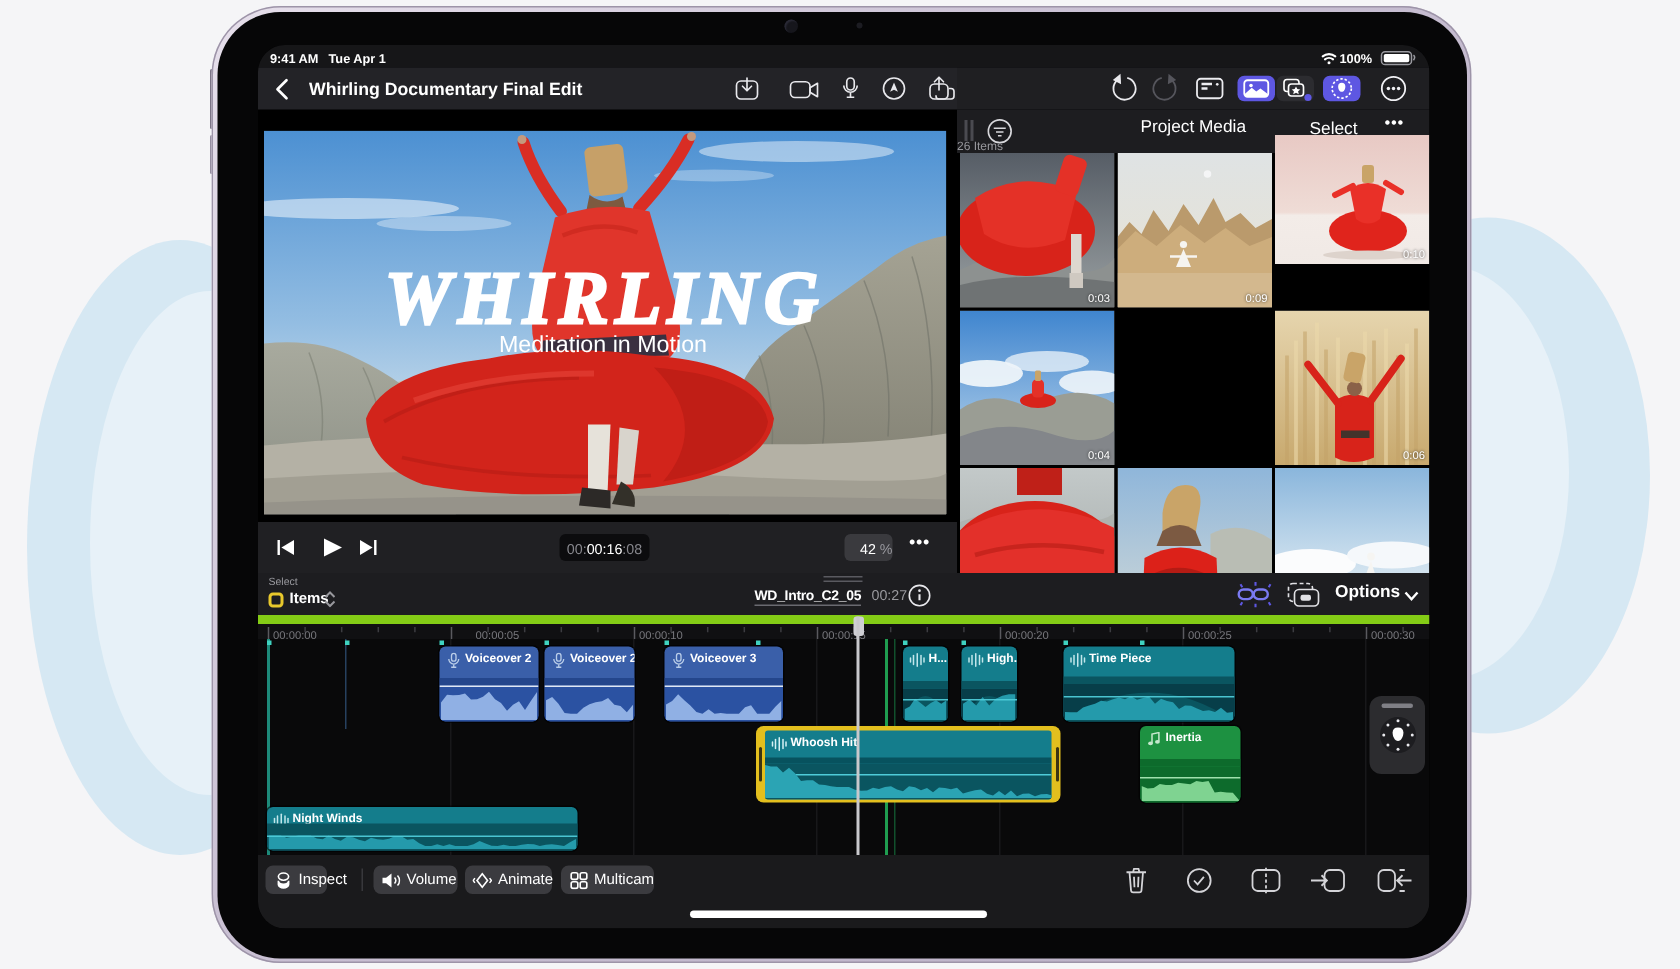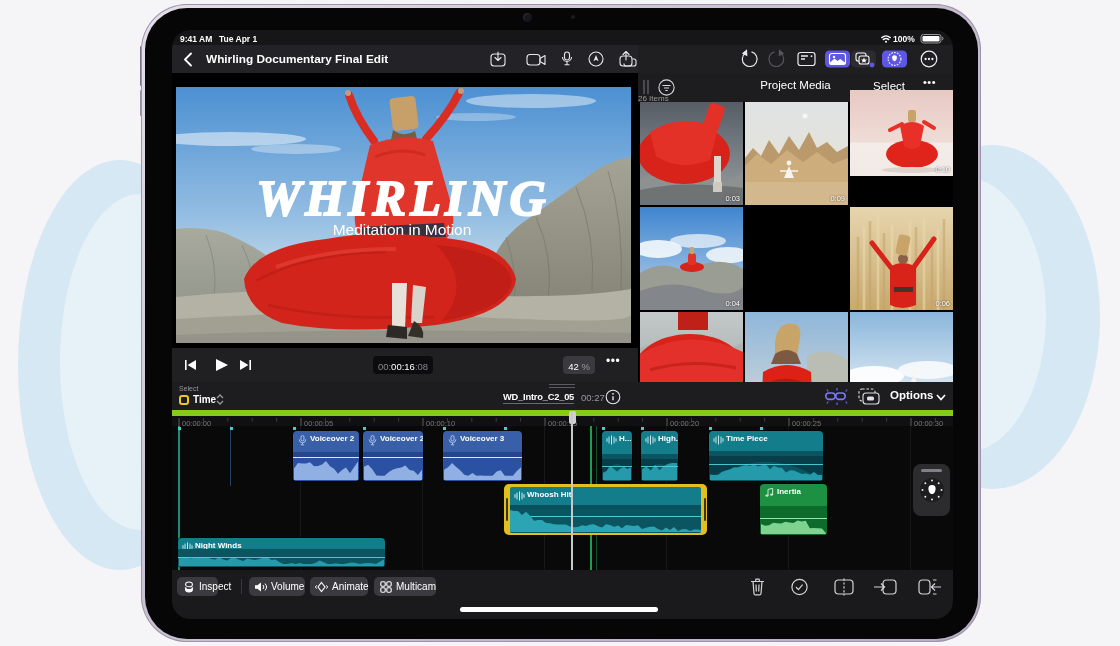--- a/index.html
+++ b/index.html
@@ -316,27 +316,27 @@
           <rect x="1" y="3" width="1.6" height="10"></rect>
           <path d="M12 3 v10 L3.6 8 Z"></path>
         </g>
 <path d="M32 2 L44 8 L32 14 Z"></path>
 <g>
           <rect x="65.4" y="3" width="1.6" height="10"></rect>
           <path d="M56 3 v10 L64.4 8 Z"></path>
         </g>
 </svg>
 <div class="abs" style="left:201px;top:8px;width:60px;height:18px;background:#0c0c0e;border-radius:4px;text-align:center;line-height:18px"><span style="font-size:9.5px;color:#86868c">00:<span style="color:#fff">00:16</span>:08</span></div>
-<div class="abs" style="left:391px;top:8px;width:32px;height:18px;background:#3a3a3e;border-radius:4px;text-align:center;line-height:18px"><span style="font-size:9.5px;color:#fff">42 <span style="color:#9a9aa0">%</span></span></div>
+<div class="abs" style="left:391px;top:8px;width:32px;height:18px;background:#3a3a3e;border-radius:4px;text-align:right;line-height:18px"><span style="font-size:9.5px;color:#fff">42 <span style="color:#9a9aa0">%</span></span></div>
 <span class="abs" style="left:434px;top:6px;font-size:12px;color:#fff;letter-spacing:.5px">•••</span>
 </div>
 <div class="abs" style="left:0;top:352px;width:781px;height:28px;background:#1d1d20">
 <span class="abs" style="left:7px;top:3px;font-size:7px;color:#98989d">Select</span>
 <div class="abs" style="left:7px;top:13px;width:10px;height:10px;border:2px solid #e8c82c;border-radius:3px;background:#1d1d20"></div>
-<span class="abs" style="left:21px;top:12px;font-size:10px;font-weight:bold;color:#fff">Time</span>
+<span class="abs" style="left:21px;top:12px;font-size:10px;font-weight:bold;color:#fff">Items</span>
 <svg class="abs" style="left:44px;top:12px" width="8" height="11" viewBox="0 0 8 11" fill="none" stroke="#98989d" stroke-width="1.3">
         <path d="M1 4 L4 1 L7 4 M1 7 L4 10 L7 7"></path>
       </svg>
 <div class="abs" style="left:377px;top:2px;width:26px;height:1.2px;background:#5a5a60"></div>
 <div class="abs" style="left:377px;top:5px;width:26px;height:1.2px;background:#5a5a60"></div>
 <span class="abs" style="left:331px;top:10px;font-size:9.3px;font-weight:bold;color:#fff;letter-spacing:-.2px;border-bottom:1px solid #6a6a70;padding-bottom:1px">WD_Intro_C2_05</span>
 <span class="abs" style="left:409px;top:10px;font-size:9.5px;color:#98989d">00:27</span>
 <svg class="abs" style="left:433px;top:7px" width="16" height="16" viewBox="0 0 16 16" fill="none" stroke="#e8e8ec" stroke-width="1.1">
         <circle cx="8" cy="8" r="6.8"></circle>
         <path d="M8 7.2 v4" stroke-width="1.4"></path>
@@ -390,21 +390,21 @@
         <rect x="592.1" y="2" width="1" height="3.5" fill="#3c3c41"></rect>
         <rect x="616.5" y="2" width="1" height="12" fill="#5a5a5f"></rect>
         <rect x="640.9" y="2" width="1" height="3.5" fill="#3c3c41"></rect>
         <rect x="665.3" y="2" width="1" height="3.5" fill="#3c3c41"></rect>
         <rect x="689.7" y="2" width="1" height="3.5" fill="#3c3c41"></rect>
         <rect x="714.1" y="2" width="1" height="3.5" fill="#3c3c41"></rect>
         <rect x="738.5" y="2" width="1" height="12" fill="#5a5a5f"></rect>
         <rect x="762.9" y="2" width="1" height="3.5" fill="#3c3c41"></rect>
       </svg>
       <span class="abs" style="left:10px;top:3px;font-size:7.5px;color:#77777c">00:00:00</span>
-      <span class="abs" style="left:132px;top:3px;font-size:7.5px;color:#77777c">00:00:05</span>
+      <span class="abs" style="left:145px;top:3px;font-size:7.5px;color:#77777c">00:00:05</span>
       <span class="abs" style="left:254px;top:3px;font-size:7.5px;color:#77777c">00:00:10</span>
       <span class="abs" style="left:376px;top:3px;font-size:7.5px;color:#77777c">00:00:15</span>
       <span class="abs" style="left:498px;top:3px;font-size:7.5px;color:#77777c">00:00:20</span>
       <span class="abs" style="left:620px;top:3px;font-size:7.5px;color:#77777c">00:00:25</span>
       <span class="abs" style="left:742px;top:3px;font-size:7.5px;color:#77777c">00:00:30</span>
 </div>
 <div class="abs" style="left:0;top:396px;width:781px;height:144px;background:#09090a;overflow:hidden">
 <div class="abs" style="left:6px;top:0;width:1px;height:144px;background:#18181a"></div>
 <div class="abs" style="left:128px;top:0;width:1px;height:144px;background:#18181a"></div>
 <div class="abs" style="left:250px;top:0;width:1px;height:144px;background:#18181a"></div>

